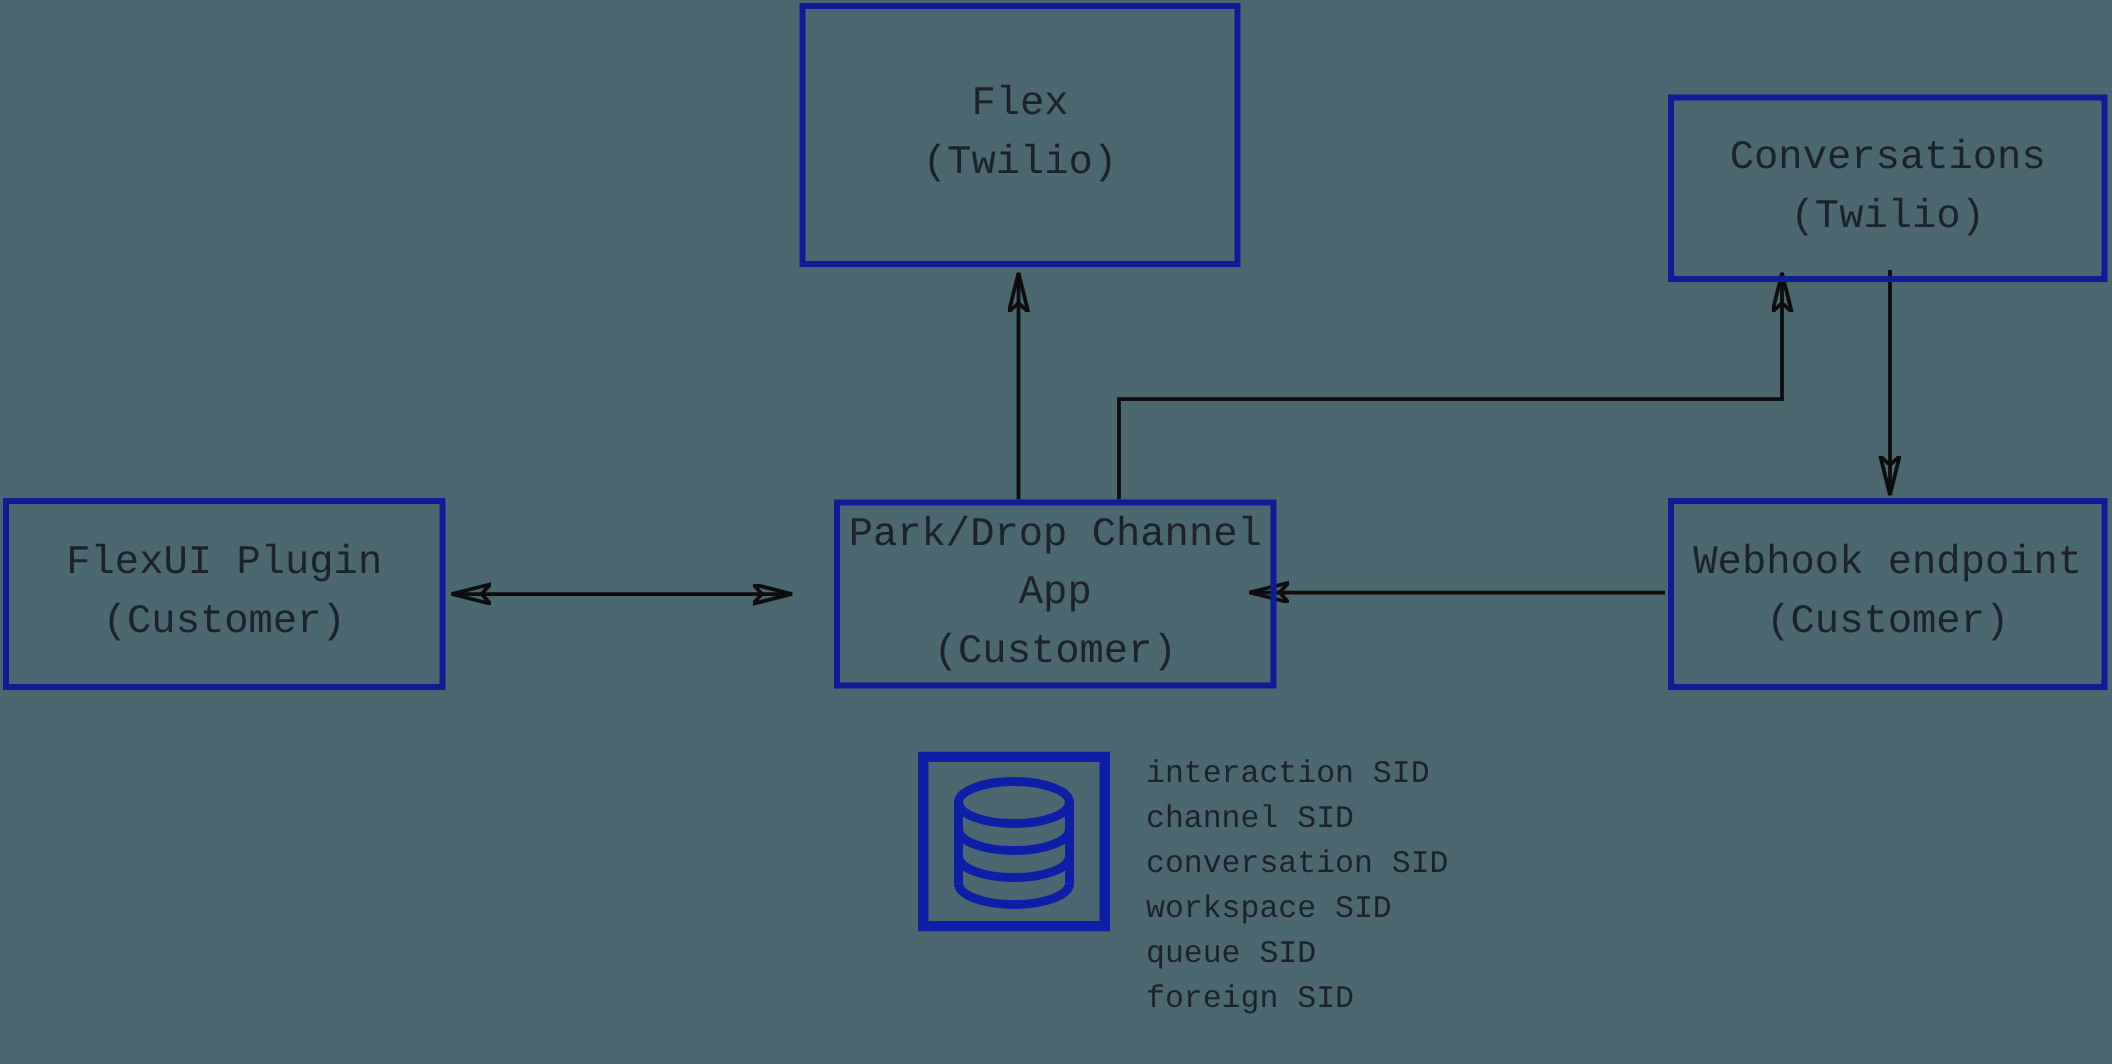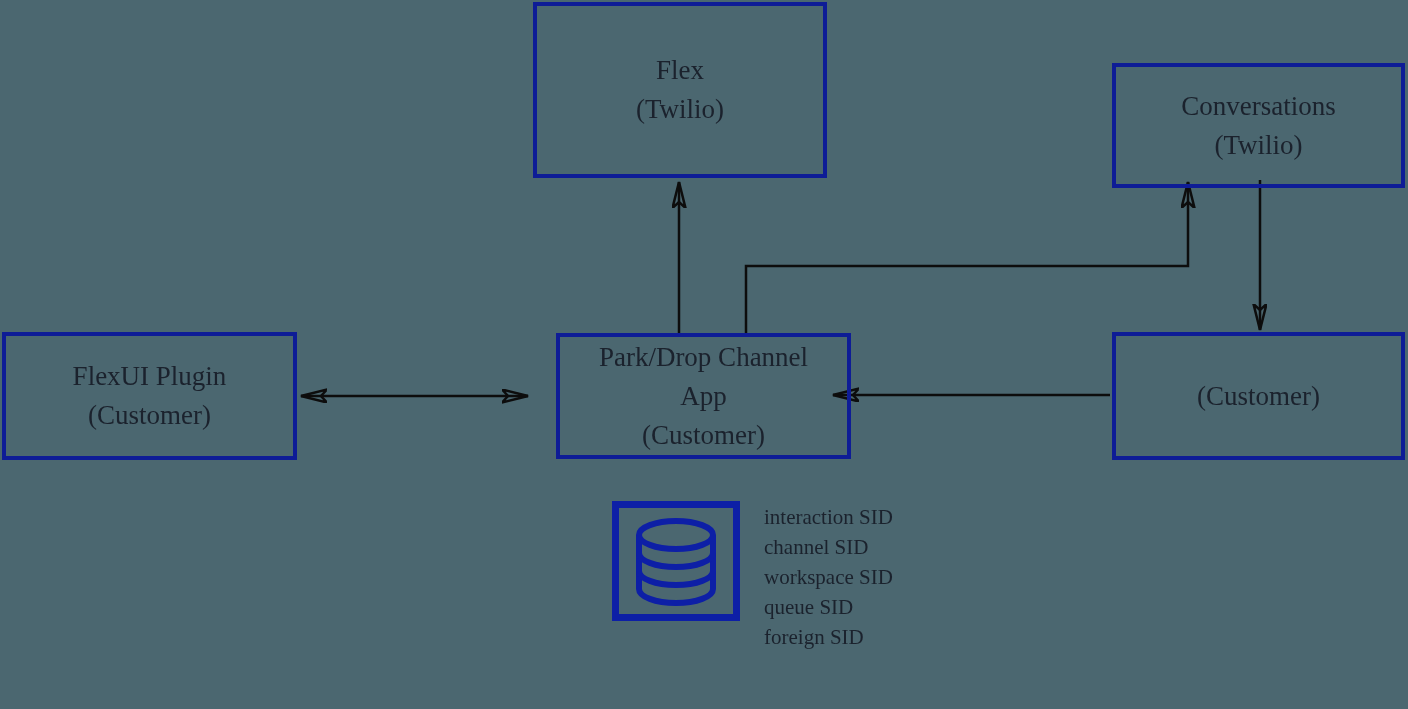--- a/index.html
+++ b/index.html
@@ -6,21 +6,21 @@
     margin: 0;
     padding: 0;
     background: var(--bg, #4B6770);
   }
   .canvas {
     position: relative;
     width: 1408px;
     height: 709px;
     overflow: hidden;
     background: var(--bg, #4B6770);
-    font-family: Liberation Serif, serif;
+    font-family: Liberation Mono, monospace;
     color: var(--text, #1B222D);
   }
   .node {
     position: absolute;
     box-sizing: border-box;
     border: 4px solid var(--box-border, #0E1C96);
     display: flex;
     flex-direction: column;
     align-items: center;
     justify-content: center;
@@ -104,34 +104,36 @@
     <div class="line">(Customer)</div>
   </div>
 
   <div class="node" id="node-park-drop-app">
     <div class="line">Park/Drop Channel</div>
     <div class="line">App</div>
     <div class="line">(Customer)</div>
   </div>
 
   <div class="node" id="node-webhook-endpoint">
+    <div class="line">Webhook endpoint</div>
     <div class="line">(Customer)</div>
   </div>
 
   <svg class="db-icon" viewBox="0 0 128 120" xmlns="http://www.w3.org/2000/svg">
     <rect x="3.5" y="3.5" width="121" height="113" stroke-width="7"></rect>
     <ellipse cx="64" cy="34" rx="37" ry="14" stroke-width="6"></ellipse>
     <line x1="27" y1="34" x2="27" y2="88" stroke-width="6"></line>
     <line x1="101" y1="34" x2="101" y2="88" stroke-width="6"></line>
     <path d="M27,52 A37,14 0 0 0 101,52" stroke-width="6"></path>
     <path d="M27,70 A37,14 0 0 0 101,70" stroke-width="6"></path>
     <path d="M27,88 A37,14 0 0 0 101,88" stroke-width="6"></path>
   </svg>
 
   <div class="sid-list">
     <div class="sid-item">interaction SID</div>
     <div class="sid-item">channel SID</div>
+    <div class="sid-item">conversation SID</div>
     <div class="sid-item">workspace SID</div>
     <div class="sid-item">queue SID</div>
     <div class="sid-item">foreign SID</div>
   </div>
 
 </div>
 
 </body></html>

